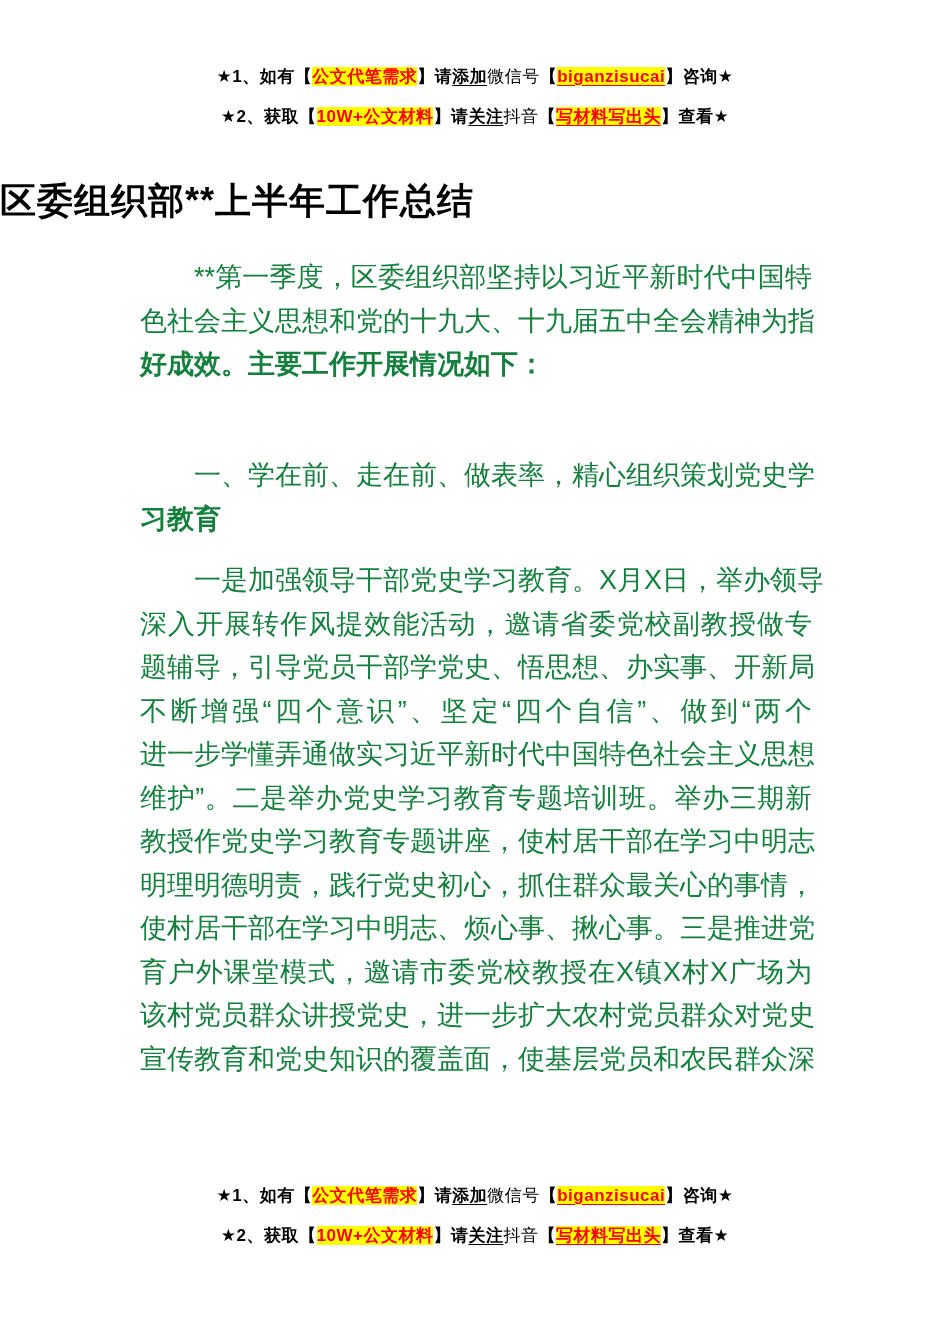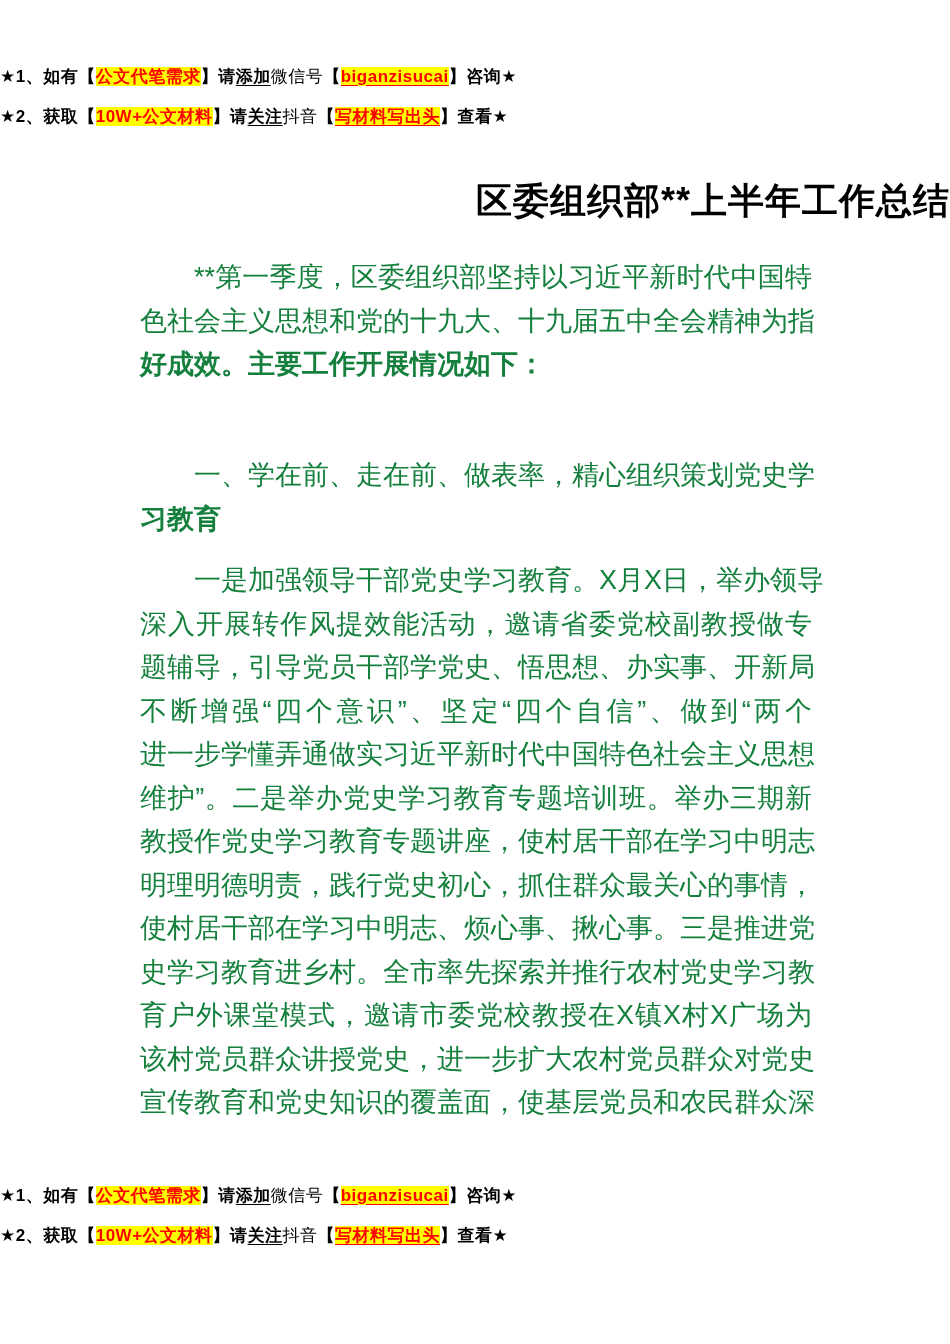--- a/index.html
+++ b/index.html
@@ -9,38 +9,39 @@
     height: 1344px;
     background: #ffffff;
     overflow: hidden;
     font-family: "Liberation Sans", "DejaVu Sans", sans-serif;
     color: #000000;
   }
   
   .promo {
     position: absolute;
     left: 0; right: 0;
+    text-align: center;
     font-size: 17px;
     font-weight: bold;
     line-height: 40px;
     color: #000000;
     letter-spacing: 0.5px;
   }
   .promo-header { top: 57px; }
   .promo-footer { top: 1176px; }
   .promo .hl { background: #ffff00; }
   .promo .red { color: #ff0000; }
   .promo .u { text-decoration: underline; text-underline-offset: 3px; }
   .promo .light { font-weight: normal; }
   
   .doc-title {
     position: absolute;
     top: 181px;
     left: 0; right: 0;
-    text-align: right;
+    text-align: left;
     font-size: 36px;
     font-weight: bold;
     line-height: 40px;
     letter-spacing: 1px;
   }
   
   .para {
     position: absolute;
     left: 140px;
     width: 672px;
@@ -83,21 +84,20 @@
   <div class="para" id="body-paragraph">
       <div class="line first">一是加强领导干部党史学习教育。X月X日，举办领导</div>
       <div class="line">深入开展转作风提效能活动，邀请省委党校副教授做专</div>
       <div class="line">题辅导，引导党员干部学党史、悟思想、办实事、开新局</div>
       <div class="line">不断增强“四个意识”、坚定“四个自信”、做到“两个</div>
       <div class="line">进一步学懂弄通做实习近平新时代中国特色社会主义思想</div>
       <div class="line">维护”。二是举办党史学习教育专题培训班。举办三期新</div>
       <div class="line">教授作党史学习教育专题讲座，使村居干部在学习中明志</div>
       <div class="line">明理明德明责，践行党史初心，抓住群众最关心的事情，</div>
       <div class="line">使村居干部在学习中明志、烦心事、揪心事。三是推进党</div>
-      <div class="line">史学习教育进乡村。全市率先探索并推行农村党史学习教</div>
       <div class="line">育户外课堂模式，邀请市委党校教授在X镇X村X广场为</div>
       <div class="line">该村党员群众讲授党史，进一步扩大农村党员群众对党史</div>
       <div class="line">宣传教育和党史知识的覆盖面，使基层党员和农民群众深</div>
     </div>
 
   <div class="promo promo-footer" id="promo-footer">
       <div><span>★1、如有【</span><span class="hl red">公文代笔需求</span><span>】请</span><span class="u">添加</span><span class="light">微信号</span><span>【</span><span class="hl red u">biganzisucai</span><span>】咨询★</span></div>
       <div><span>★2、获取【</span><span class="hl red">10W+公文材料</span><span>】请</span><span class="u">关注</span><span class="light">抖音</span><span>【</span><span class="hl red u">写材料写出头</span><span>】查看★</span></div>
     </div>
 </div>

